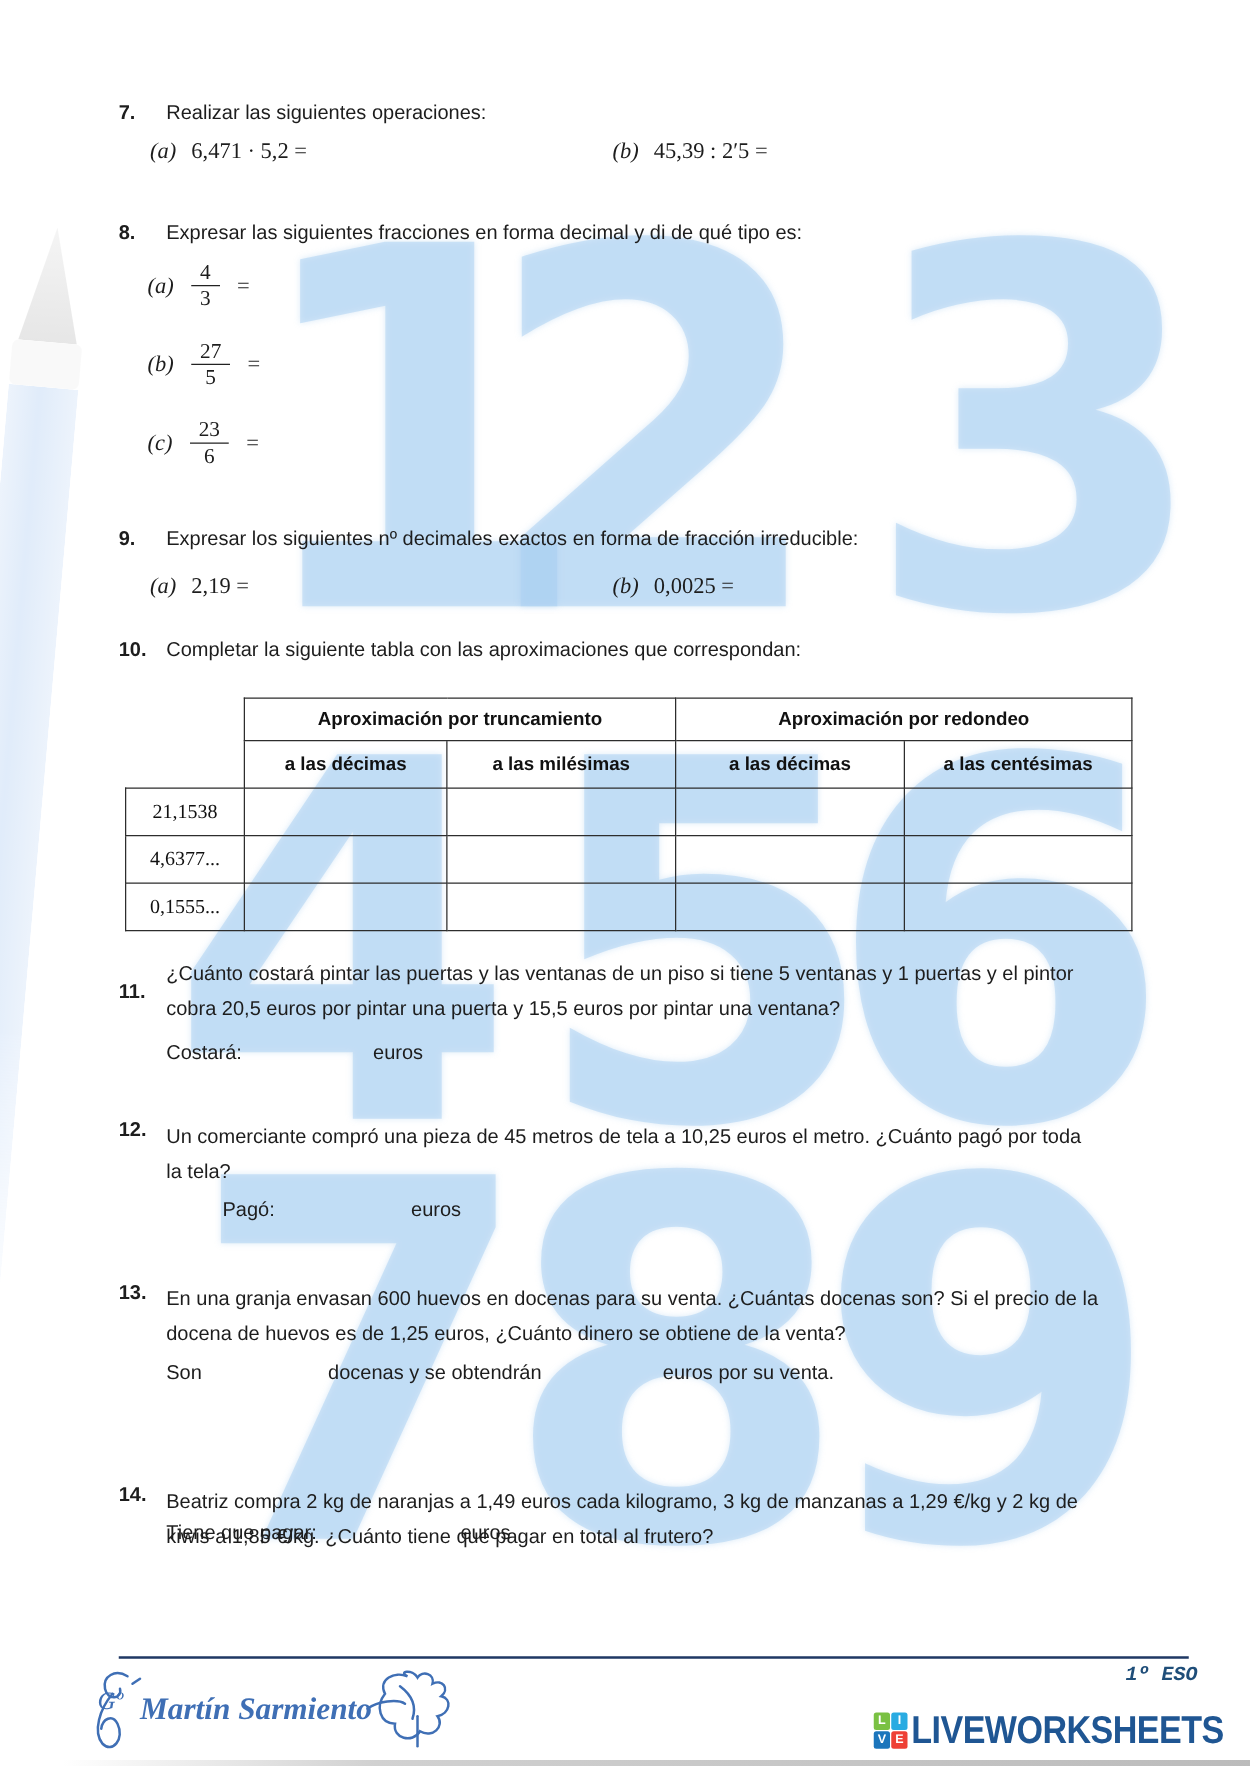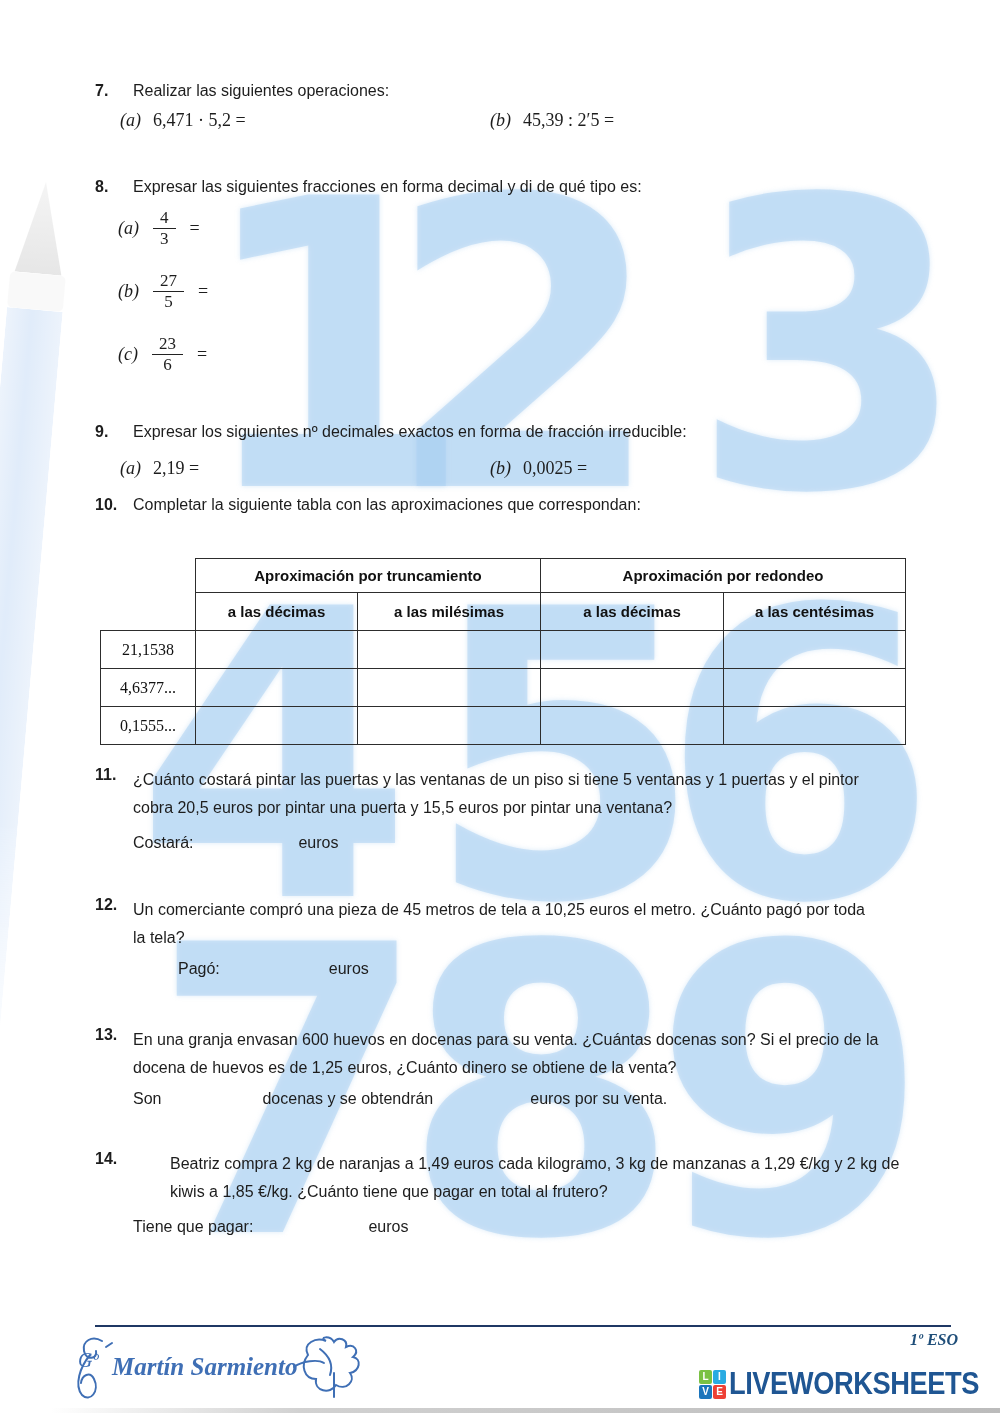--- a/index.html
+++ b/index.html
@@ -50,21 +50,21 @@
   table.approx th{font-family:"Liberation Sans",sans-serif;font-weight:bold;font-size:15px;
                   text-align:center;vertical-align:middle;color:#111;}
   table.approx td.rowlabel{font-family:"Liberation Serif",serif;font-size:16px;
                   text-align:center;vertical-align:middle;color:#111;}
   tr.gh{height:34px;} tr.ch{height:38px;margin-top:29px;} tr.dr{height:38px;}
 
   
   .footer-rule{position:absolute;left:95px;top:1325px;width:856px;height:2px;background:#1f3864;}
   .course{position:absolute;left:878px;top:1331px;width:80px;text-align:right;
           font-size:16px;font-weight:bold;font-style:italic;color:#1f4e79;
-          font-family:Liberation Serif, serif;}
+          font-family:Liberation Mono, monospace;}
   .signature{position:absolute;left:72px;top:1333px;}
   .brand{position:absolute;left:699px;top:1366px;display:flex;align-items:center;gap:3px;}
   .lw-icon{display:grid;grid-template-columns:13px 13px;grid-template-rows:14px 14px;gap:1px;}
   .lw-icon i{font-style:normal;display:flex;align-items:center;justify-content:center;
              color:#fff;font-size:10px;font-weight:bold;border-radius:2px;
              font-family:"Liberation Sans",sans-serif;}
   .lw-l{background:#7ac143;} .lw-i{background:#29abe2;}
   .lw-v{background:#1b75bc;} .lw-e{background:#ee4035;}
   .lw-text{font-size:31px;font-weight:bold;color:#1f5693;letter-spacing:-0.5px;
            transform:scaleX(0.88);transform-origin:left center;white-space:nowrap;}
@@ -158,21 +158,21 @@
         <span class="mexpr">2,19 =</span>
         <span class="blank" style="width:120px;"></span>
       </span>
       <span class="mpart" style="left:490px;">
         <span class="mlabel">(b)</span>
         <span class="mexpr">0,0025 =</span>
         <span class="blank" style="width:120px;"></span>
       </span>
     </div>
 
-    <div class="exblock" style="top:496px;">
+    <div class="exblock" style="top:512px;">
       <span class="exnum">10.</span>
       <span class="extitle">Completar la siguiente tabla con las aproximaciones que correspondan:</span>
     </div>
 
     <table class="approx">
       <colgroup>
         <col style="width:95px">
           <col style="width:162px">
           <col style="width:183px">
         <col style="width:183px">
@@ -207,21 +207,21 @@
       <tr class="dr">
         <td class="rowlabel">0,1555...</td>
         <td></td>
         <td></td>
         <td></td>
         <td></td>
       </tr>
     </tbody>
       </table>
 
-    <div class="exblock" style="top:766px;">
+    <div class="exblock" style="top:766px;align-items:center;">
       <span class="exnum">11.</span>
       <span class="extext">
         <div>¿Cuánto costará pintar las puertas y las ventanas de un piso si tiene 5 ventanas y 1 puertas y el pintor</div>
         <div>cobra 20,5 euros por pintar una puerta y 15,5 euros por pintar una ventana?</div>
       </span>
     </div>
     <div class="ansrow" style="left:133px;top:834px;">
       <span>Costará:</span>
       <span class="blank" style="width:105px;"></span>
       <span>euros</span>
@@ -248,21 +248,21 @@
       </span>
     </div>
     <div class="ansrow" style="left:133px;top:1090px;">
       <span>Son</span>
       <span class="blank" style="width:101px;"></span>
       <span>docenas  y se obtendrán</span>
       <span class="blank" style="width:97px;"></span>
       <span>euros por su venta.</span>
     </div>
 
-    <div class="exblock" style="top:1150px;gap:37px;">
+    <div class="exblock" style="top:1188px;">
       <span class="exnum">14.</span>
       <span class="extext">
         <div>Beatriz compra 2 kg de naranjas a 1,49 euros cada kilogramo, 3 kg de manzanas a 1,29 €/kg y 2 kg de</div>
         <div>kiwis a 1,85 €/kg. ¿Cuánto tiene que pagar en total al frutero?</div>
       </span>
     </div>
     <div class="ansrow" style="left:133px;top:1218px;">
       <span>Tiene que pagar:</span>
       <span class="blank" style="width:115px;"></span>
       <span>euros</span>

